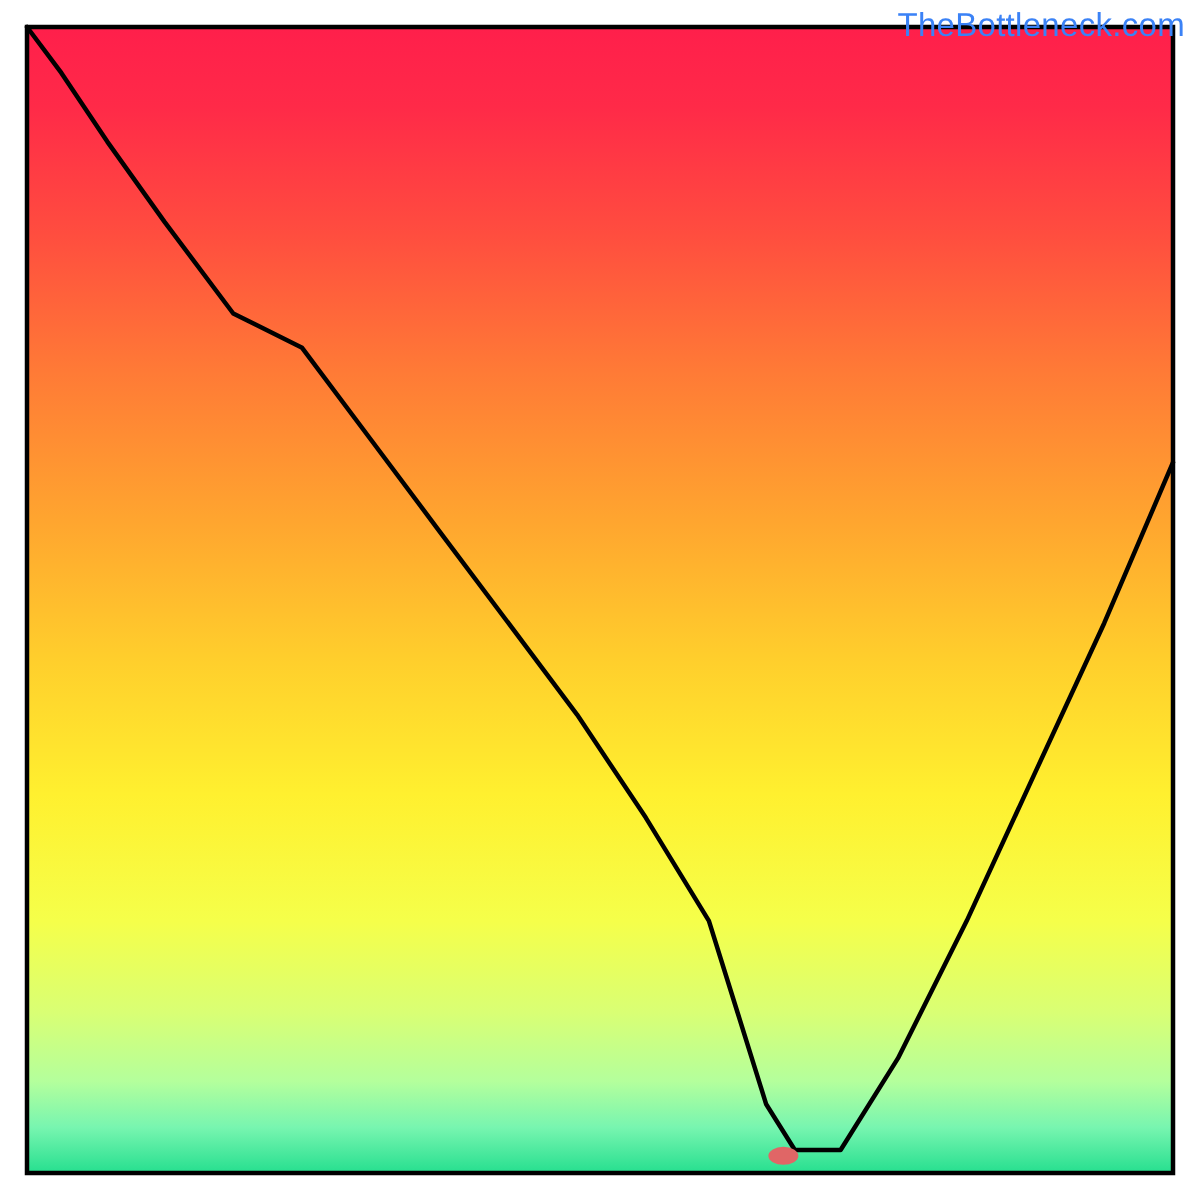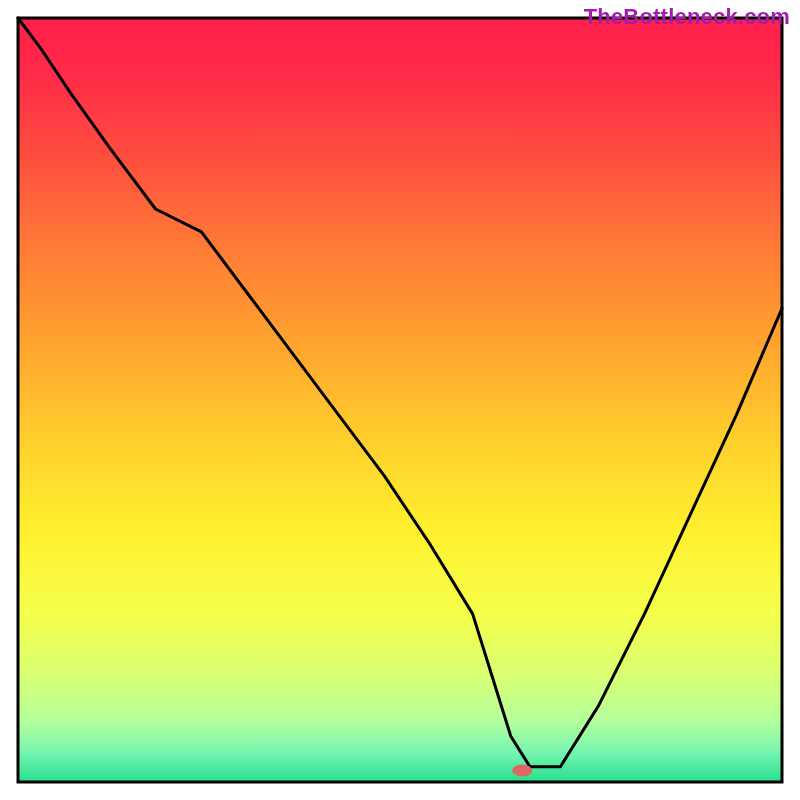--- a/index.html
+++ b/index.html
@@ -17,22 +17,22 @@
     height: 800px;
   }
   svg {
     display: block;
   }
   .watermark {
     position: absolute;
     top: 4px;
     right: 10px;
     font-size: 22px;
-    font-weight: 700;
-    color: #a21caf;
+    font-weight: 400;
+    color: #3b82f6;
     letter-spacing: 0.2px;
     user-select: none;
   }
 </style>
 </head>
 <body>
 
 <div class="chart-wrap">
   <svg id="chart-svg" width="800" height="800" viewBox="0 0 800 800">
     <defs>

